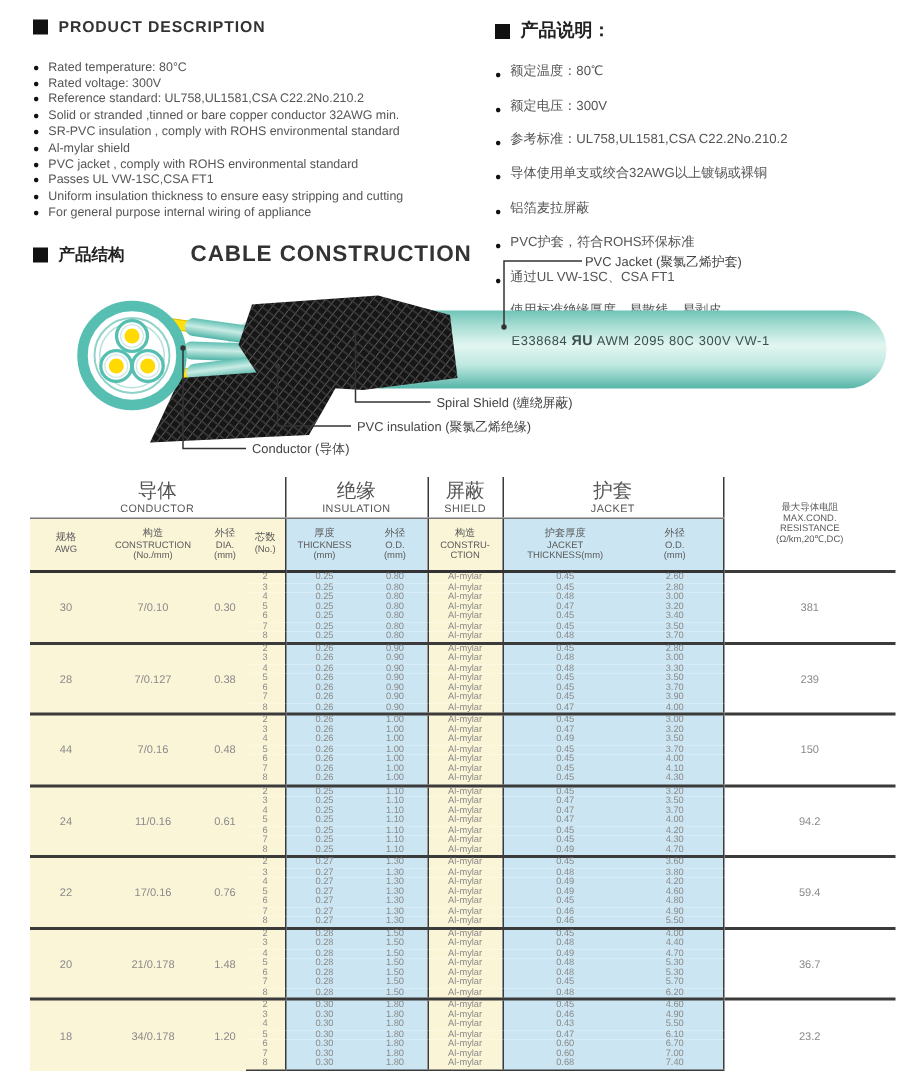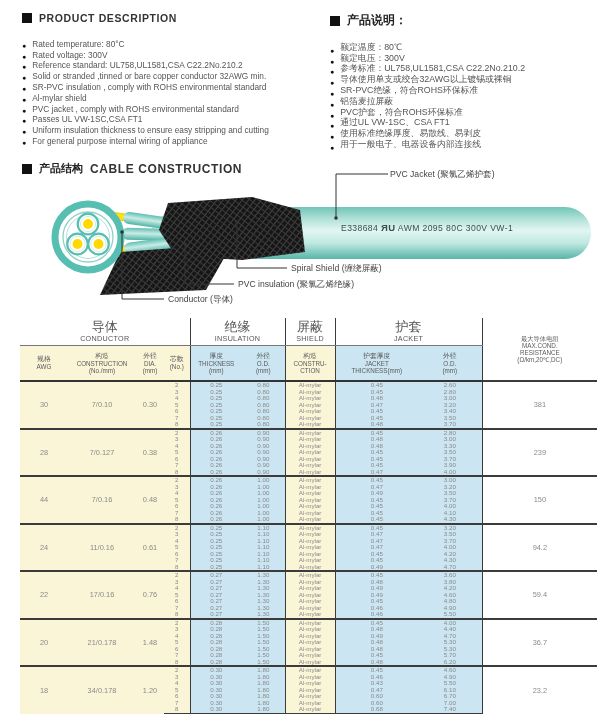--- a/index.html
+++ b/index.html
@@ -9,25 +9,25 @@
   .sec{position:absolute;}
   .sec-head{display:flex;align-items:center;gap:7px;font-weight:bold;}
   .sq{width:10px;height:10px;background:#111;display:inline-block;}
   .sec-title-en{font-size:10.5px;letter-spacing:.6px;color:#333;}
   .sec-title-zh{font-size:12px;color:#222;}
   ul.blist{list-style:none;margin:14px 0 0 0;padding:0;}
   ul.blist li{display:flex;align-items:flex-end;gap:6px;height:10.8px;font-size:8.3px;color:#555;white-space:nowrap;}
   ul.blist .blt{font-size:7px;color:#111;line-height:1;}
   #pd-left{left:22px;top:12px;width:300px;}
   #pd-right{left:330px;top:12px;width:268px;}
-  #pd-right ul.blist li{font-size:8.8px;}
+  #pd-right ul.blist li{font-size:8.8px;margin-top:12px;}
   
   #construction-head{left:22px;top:161px;}
-  #construction-head .sec-title-zh{font-size:11px;margin-right:0;text-align:center;}
-  #construction-head .sec-title-en{font-size:12px;}
+  #construction-head .sec-title-zh{font-size:11px;margin-right:17px;text-align:center;}
+  #construction-head .sec-title-en{font-size:15px;margin-left:20px;}
   svg#diagram{position:absolute;left:0;top:160px;}
   .callout{position:absolute;font-size:8.6px;color:#444;white-space:nowrap;}
   #lbl-jacket{left:390px;top:169px;}
   #lbl-shield{left:291px;top:263px;}
   #lbl-insulation{left:238px;top:279px;}
   #lbl-conductor{left:168px;top:294px;}
   #cable-print{position:absolute;left:341px;top:222px;width:230px;font-size:8.6px;
                color:#3c4f4c;letter-spacing:.4px;}
   #cable-print .ulmark{font-weight:bold;font-size:9.5px;}
   
@@ -122,24 +122,20 @@
       <li>
         <span class="blt">●</span>
         <span>参考标准：UL758,UL1581,CSA C22.2No.210.2</span>
       </li>
       <li>
         <span class="blt">●</span>
         <span>导体使用单支或绞合32AWG以上镀锡或裸铜</span>
       </li>
       <li>
         <span class="blt">●</span>
-        <span>SR-PVC绝缘，符合ROHS环保标准</span>
-      </li>
-      <li>
-        <span class="blt">●</span>
         <span>铝箔麦拉屏蔽</span>
       </li>
       <li>
         <span class="blt">●</span>
         <span>PVC护套，符合ROHS环保标准</span>
       </li>
       <li>
         <span class="blt">●</span>
         <span>通过UL VW-1SC、CSA FT1</span>
       </li>

